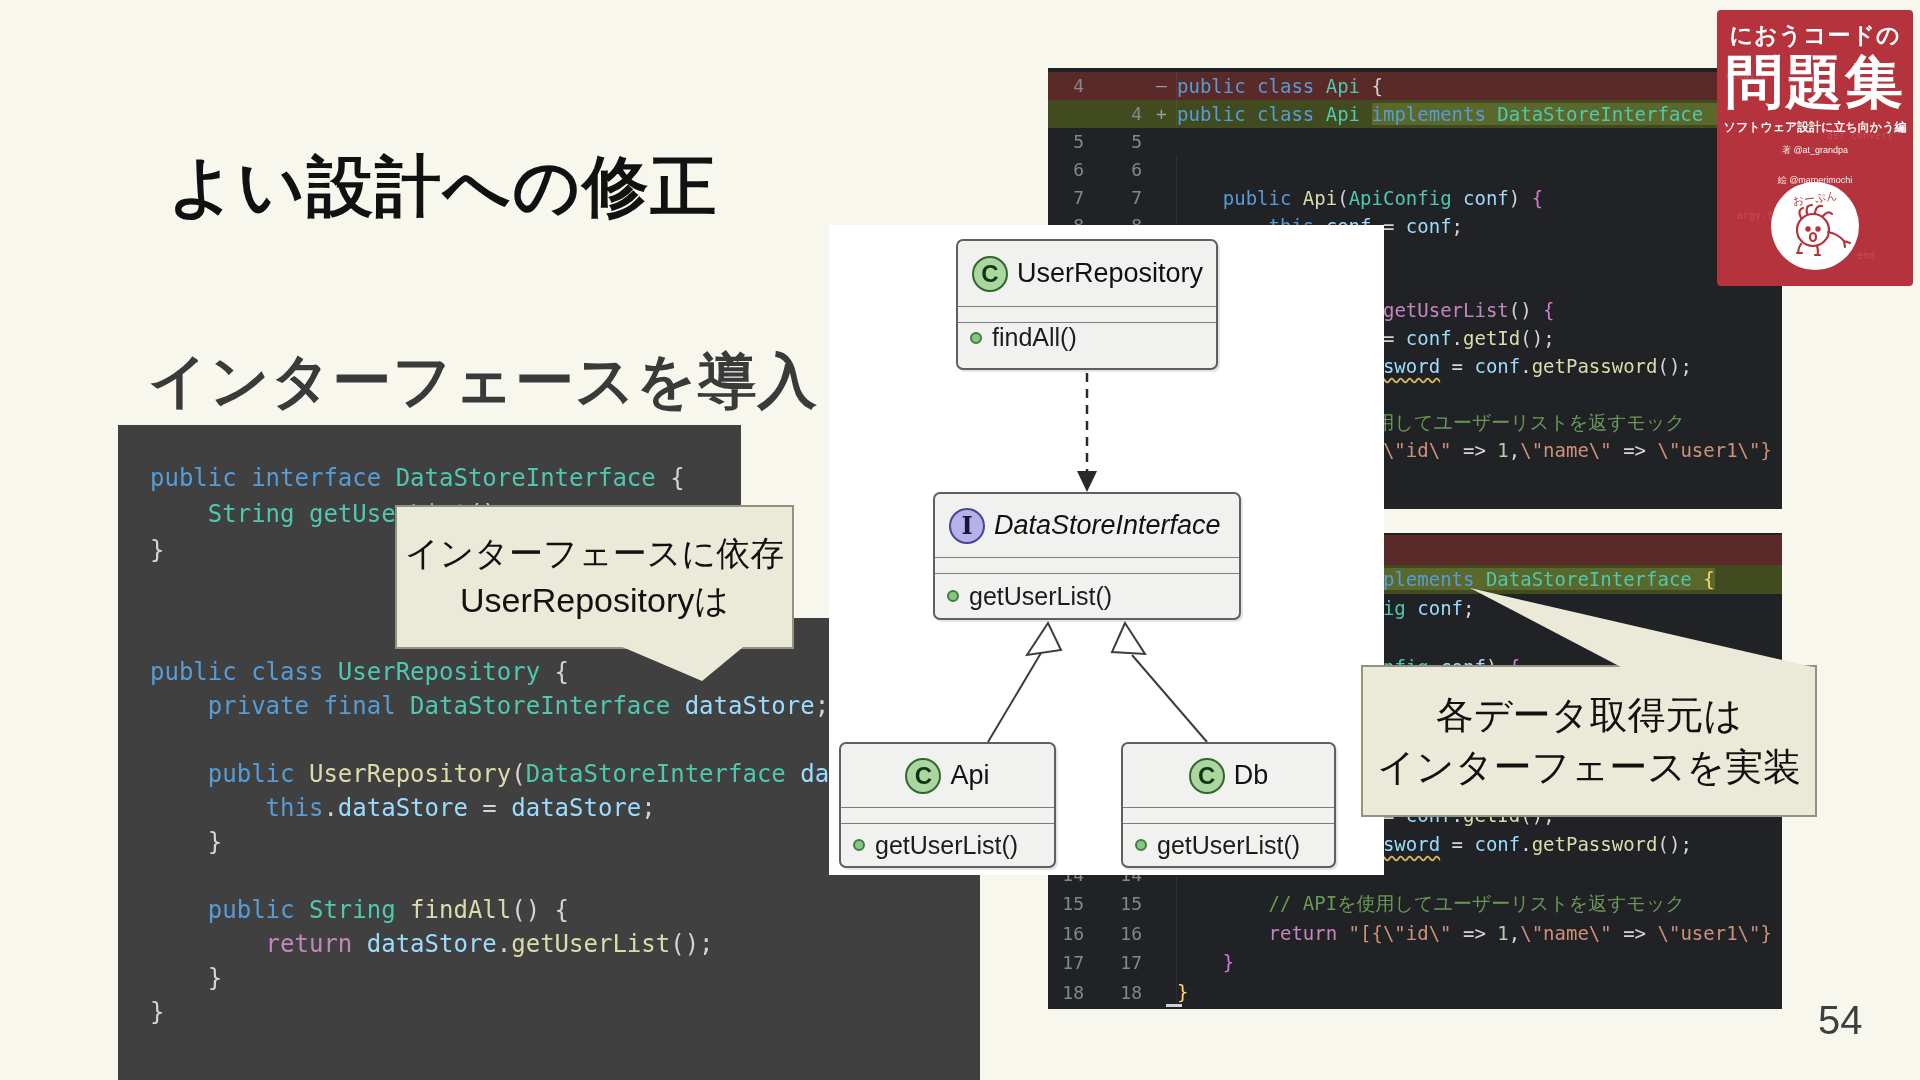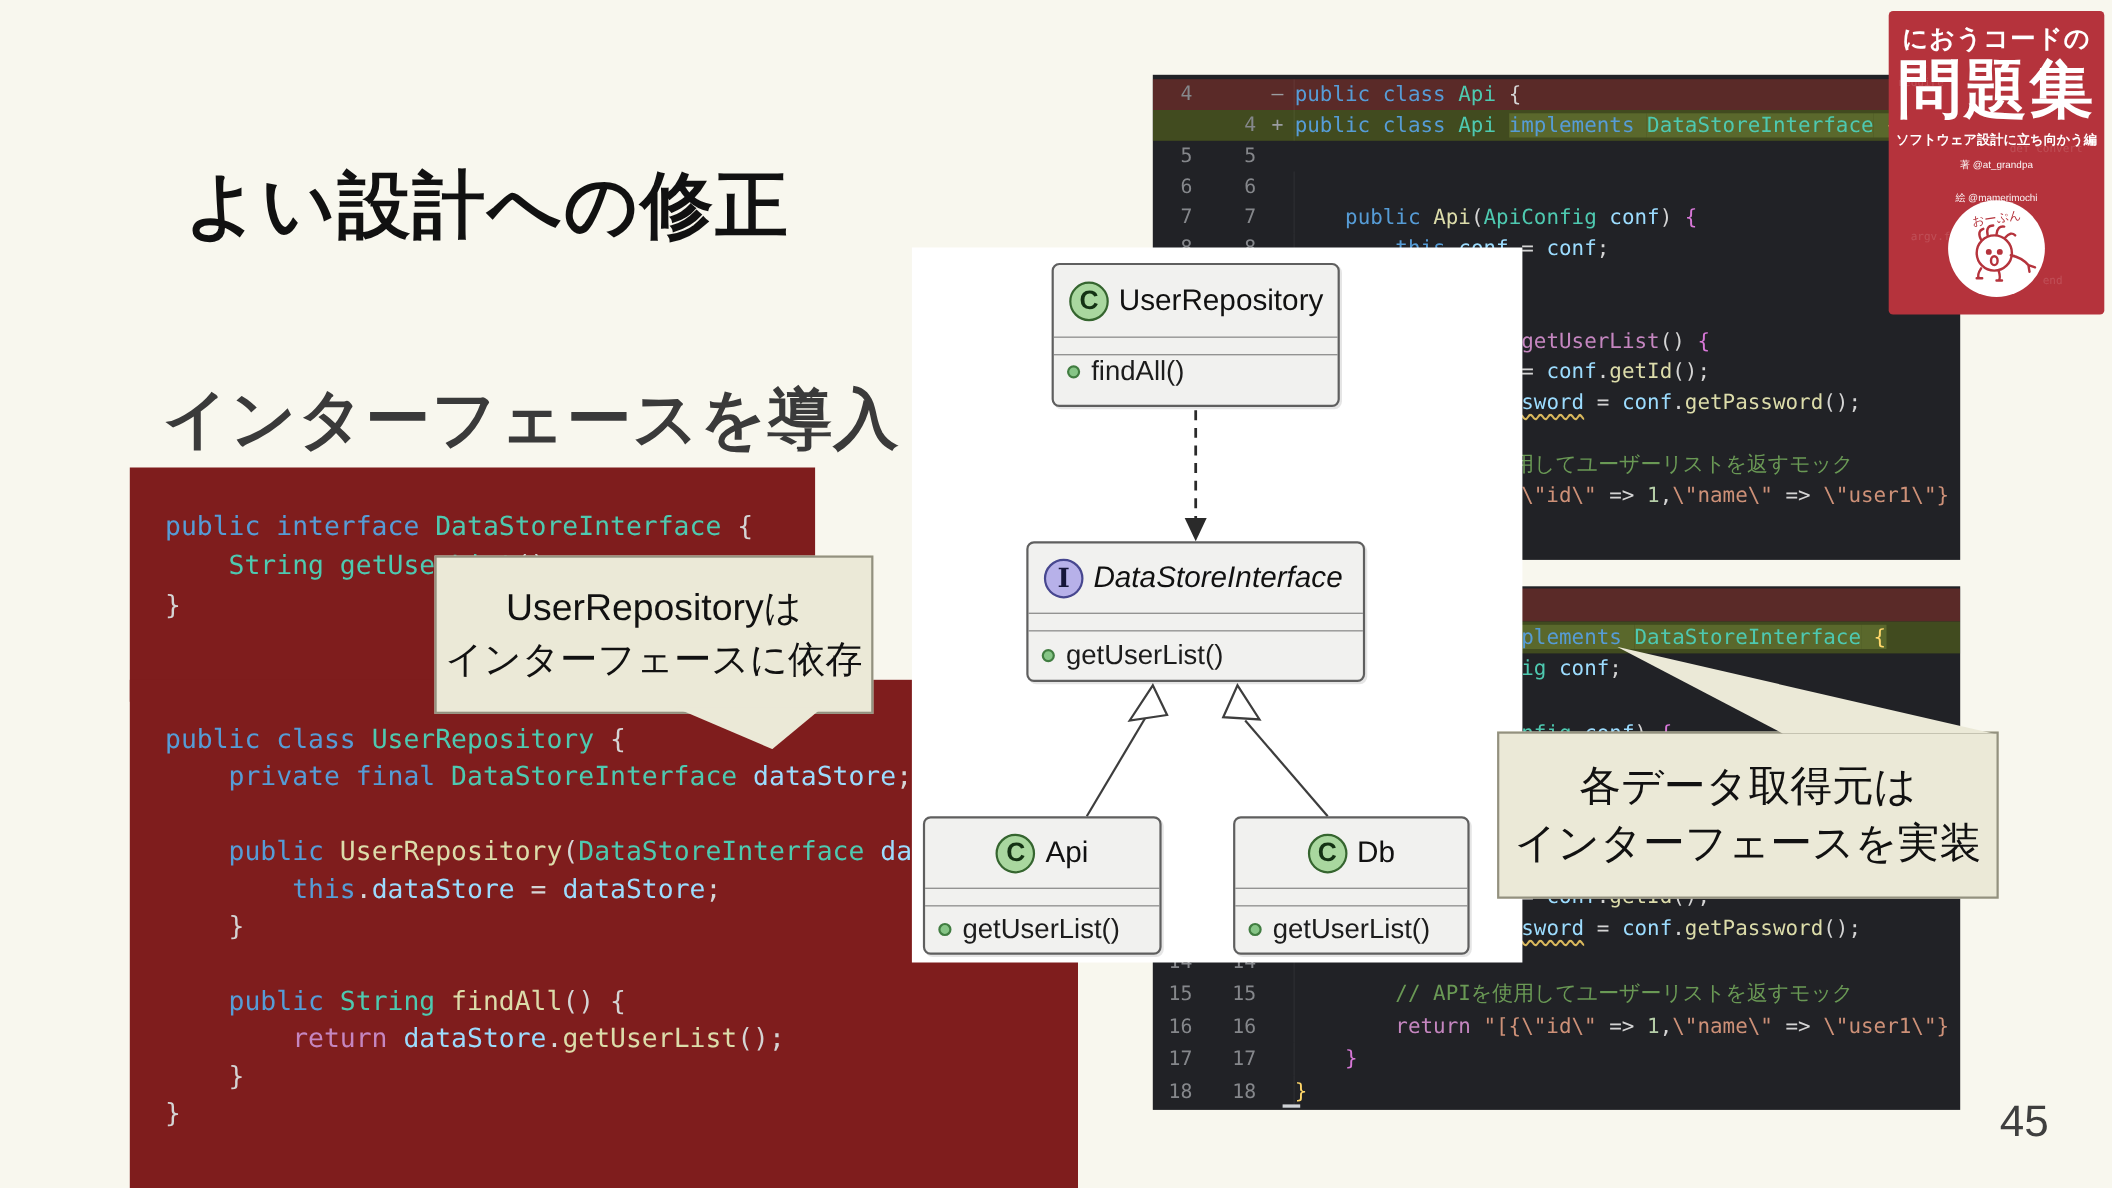--- a/index.html
+++ b/index.html
@@ -3,21 +3,21 @@
 <meta charset="utf-8">
 <style>
   html,body{margin:0;padding:0;background:#d9d9d2;}
   .slide{position:relative;width:1920px;height:1080px;background:#f8f7ee;overflow:hidden;
          font-family:"Liberation Sans","DejaVu Sans",sans-serif;}
   
   .title{position:absolute;left:168px;top:142px;font-size:66px;font-weight:700;color:#111;letter-spacing:2px;}
   .subtitle{position:absolute;left:148px;top:342px;font-size:59px;font-weight:600;color:#3a3a3a;letter-spacing:1px;}
   .pagenum{position:absolute;left:1818px;top:998px;font-size:40px;color:#3f3f3f;}
   
-  .codeblock{position:absolute;background:#7f1d1d;z-index:1;overflow:hidden;}
+  .codeblock{position:absolute;background:#404040;z-index:1;overflow:hidden;}
   .block-interface{left:118px;top:425px;width:623px;height:178px;padding-top:35px;}
   .block-repository{left:118px;top:618px;width:862px;height:441px;padding-top:37px;}
   .codeblock .cl{white-space:pre;font-family:"DejaVu Sans Mono","Liberation Mono",monospace;
                  font-size:24px;padding-left:32px;}
   .block-interface .cl{line-height:36px;height:36px;}
   .block-repository .cl{line-height:34px;height:34px;}
   
   .panel{position:absolute;left:1048px;width:734px;background:#212226;z-index:1;overflow:hidden;
          font-family:"DejaVu Sans Mono","Liberation Mono",monospace;font-size:19px;}
   .panel-api{top:68px;height:437px;padding-top:4px;--rh:28px;}
@@ -338,22 +338,22 @@
       </div>
       <div class="uml-empty"></div>
       <div class="uml-meth">
         <span class="dot"></span>
         <span>getUserList()</span>
       </div>
     </div>
   </div>
 
   <div class="callout callout-depend">
+    <div>インターフェースに依存</div>
     <div>UserRepositoryは</div>
-    <div>インターフェースに依存</div>
   </div>
   <div class="tail tail-depend"></div>
 
   <div class="callout callout-impl">
     <div>各データ取得元は</div>
     <div>インターフェースを実装</div>
   </div>
   <div class="tail tail-impl"></div>
 
   <div class="book">
@@ -375,14 +375,14 @@
           <circle cx="37" cy="47" r="1.6" fill="#b5333c"></circle>
           <circle cx="47" cy="47" r="1.6" fill="#b5333c"></circle>
           <ellipse cx="42" cy="55" rx="3" ry="4"></ellipse>
           <path d="M57 50 q10 2 16 9 M73 59 l6 2 M73 59 l1 6"></path>
           <path d="M30 62 q-4 6 -2 9 M46 64 q2 7 0 9 M44 73 l5 0 M26 71 l5 0"></path>
         </g>
       </svg>
     </div>
   </div>
 
-  <div class="pagenum">45</div>
+  <div class="pagenum">54</div>
 </div>
 
 </body></html>

